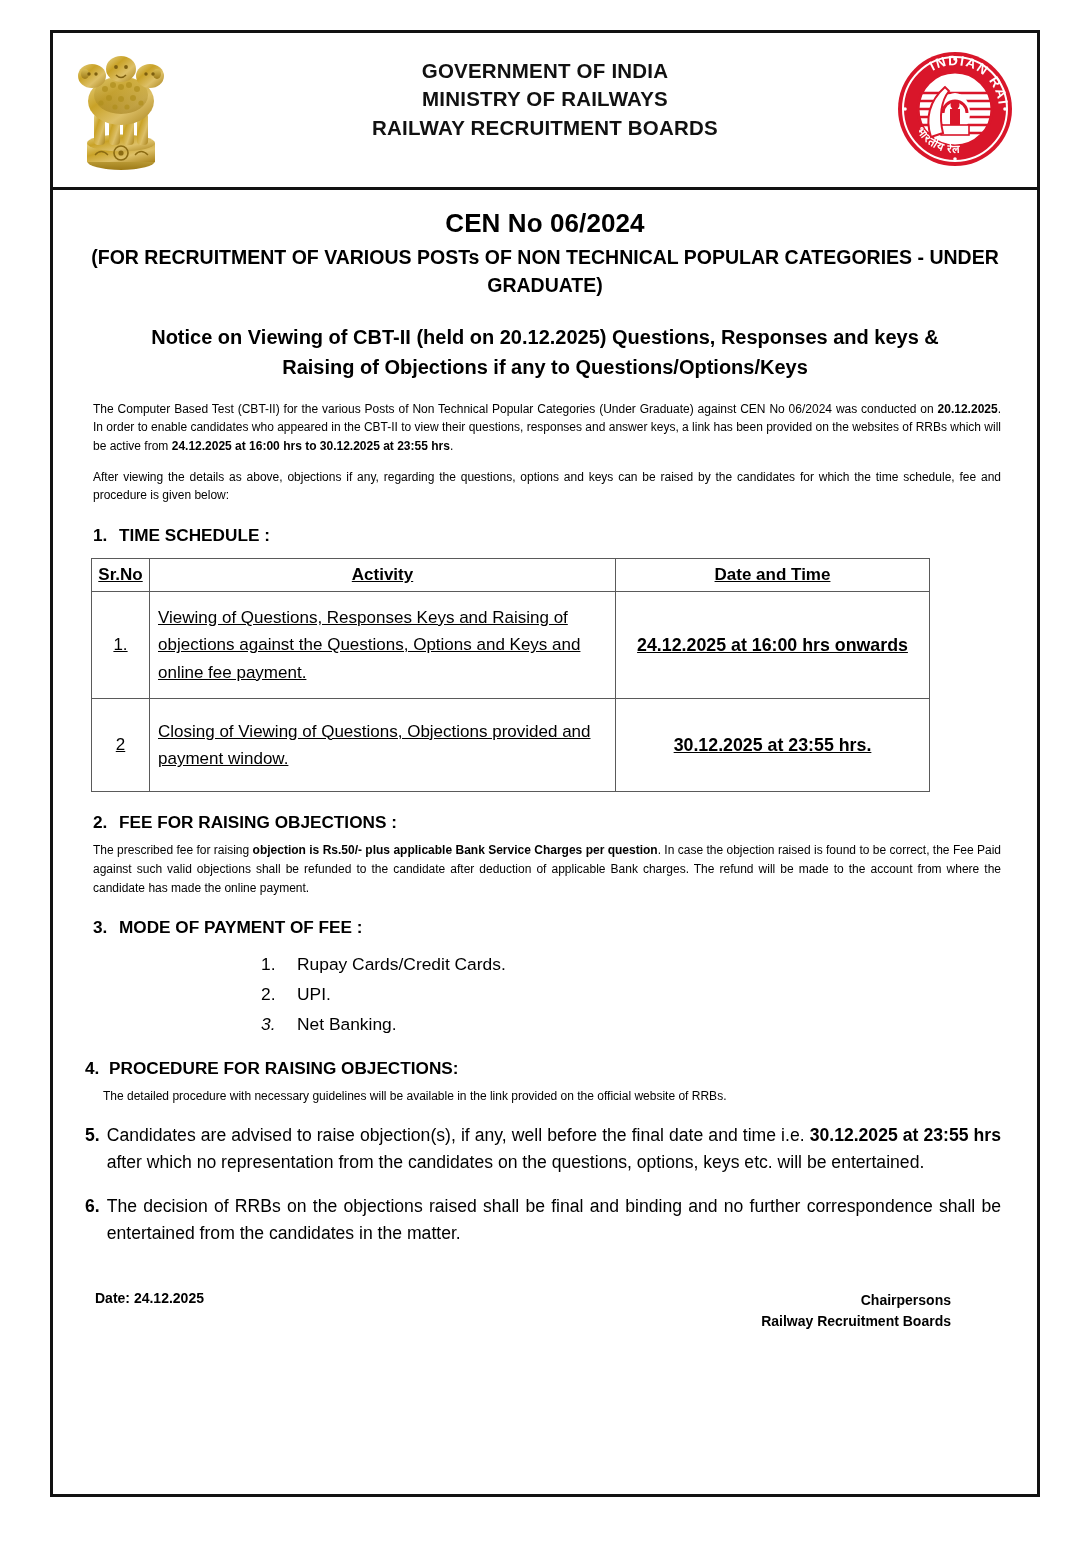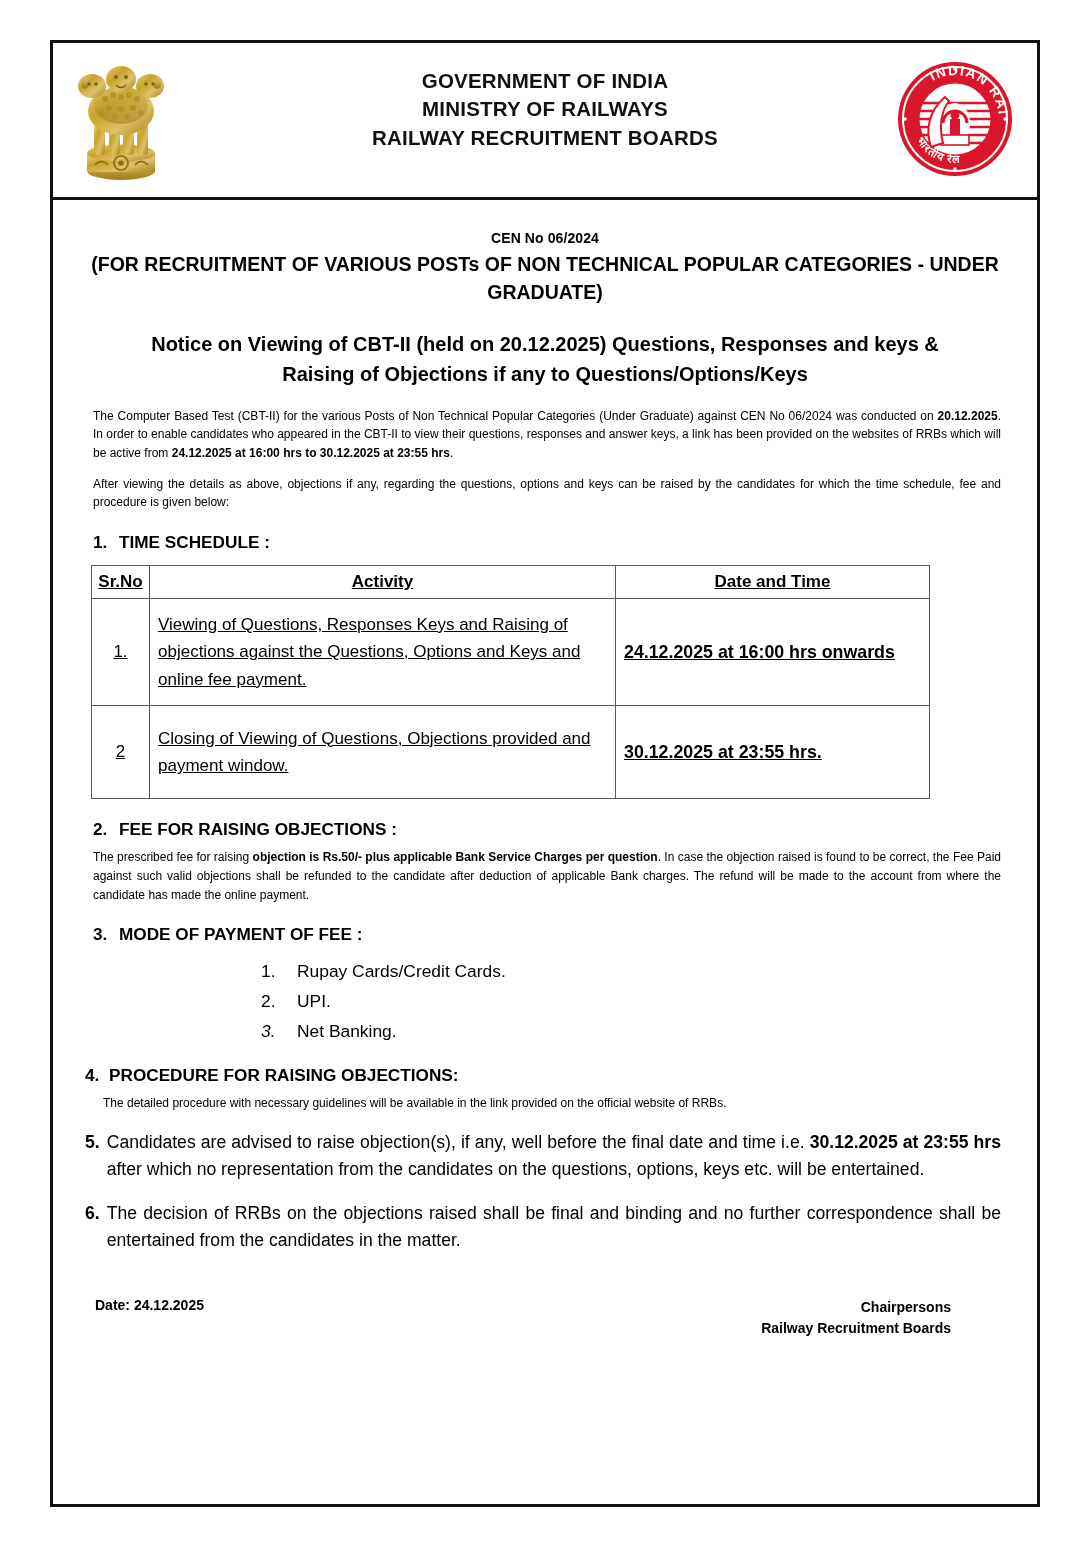--- a/index.html
+++ b/index.html
@@ -13,21 +13,21 @@
     font-family: "Liberation Sans", sans-serif;
     color: #000000;
     position: relative;
     overflow: hidden;
   }
 
   
   .doc-frame {
     position: absolute;
     left: 50px;
-    top: 40px;
+    top: 30px;
     width: 990px;
     height: 1467px;
     border: 3px solid #111111;
     box-sizing: border-box;
     background: #ffffff;
   }
 
   
   .header-band {
     position: relative;
@@ -67,22 +67,22 @@
   
   .doc-body {
     position: relative;
     padding: 0 28px;
     box-sizing: border-box;
   }
 
   .cen-no {
     text-align: center;
     font-weight: bold;
-    font-size: 14px;
-    margin-top: 30px;
+    font-size: 26px;
+    margin-top: 18px;
     letter-spacing: 0.1px;
   }
   .cen-sub {
     text-align: center;
     font-weight: bold;
     font-size: 19.5px;
     line-height: 1.45;
     margin-top: 4px;
     padding: 0 6px;
   }
@@ -153,21 +153,21 @@
     text-align: center;
     font-size: 17px;
   }
   td.activity {
     font-size: 17px;
     line-height: 1.62;
   }
   td.dt {
     font-size: 17.8px;
     font-weight: bold;
-    text-align: left;
+    text-align: center;
   }
   tr.r1 td { height: 96px; }
   tr.r2 td { height: 82px; }
 
   
   ol.pay-list {
     margin: 12px 0 0 0;
     padding-left: 180px;
     font-size: 17.4px;
     line-height: 1.72;

